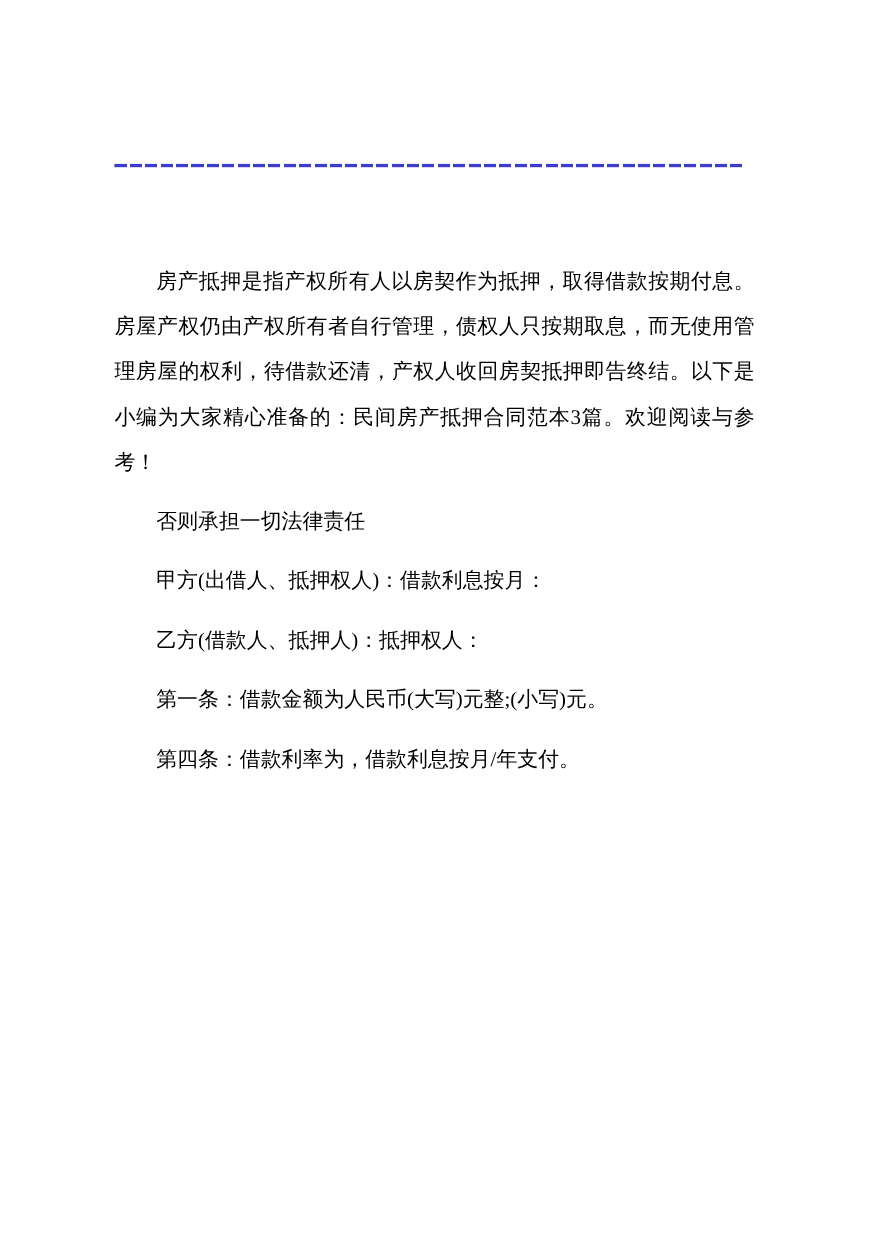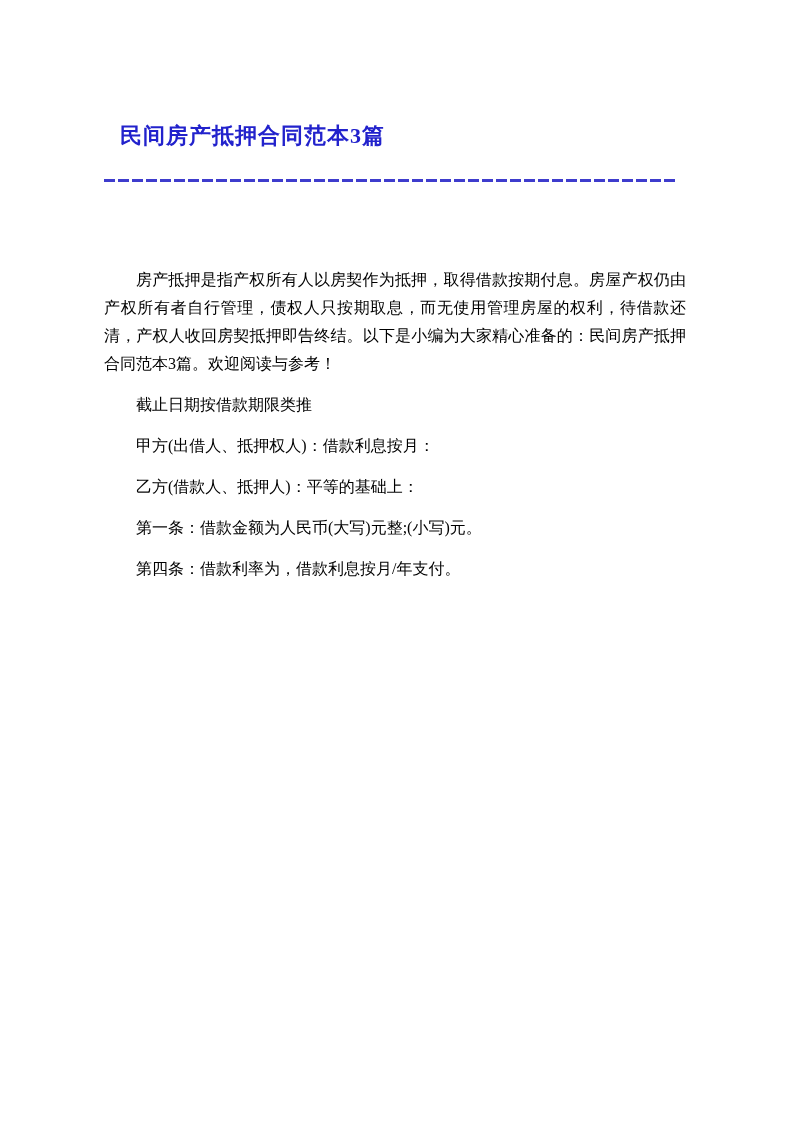--- a/index.html
+++ b/index.html
@@ -36,46 +36,45 @@
     background: repeating-linear-gradient(
       90deg,
       #3e3ccd 0px, #3e3ccd 11px,
       transparent 11px, transparent 14px
     );
   }
   .body-text {
     margin-top: 84px;
   }
   .para {
-    font-size: 16px;
-    line-height: 28px;
+    font-size: 19px;
+    line-height: 41px;
     color: #000000;
     text-align: justify;
     text-indent: 2em;
     margin: 0 0 13px 0;
     word-break: break-all;
   }
   .para:last-child {
     margin-bottom: 0;
     font-family: Liberation Serif, serif;
   }
 </style>
 </head>
 <body>
 
 <div class="page">
   <div class="content">
 
-    <h1 class="doc-title">民间房产抵押合同范本3篇</h1>
 
     <div class="separator"></div>
 
     <div class="body-text">
       <p class="para">房产抵押是指产权所有人以房契作为抵押，取得借款按期付息。房屋产权仍由产权所有者自行管理，债权人只按期取息，而无使用管理房屋的权利，待借款还清，产权人收回房契抵押即告终结。以下是小编为大家精心准备的：民间房产抵押合同范本3篇。欢迎阅读与参考！</p>
-      <p class="para">截止日期按借款期限类推</p>
+      <p class="para">否则承担一切法律责任</p>
       <p class="para">甲方(出借人、抵押权人)：借款利息按月：</p>
-      <p class="para">乙方(借款人、抵押人)：平等的基础上：</p>
+      <p class="para">乙方(借款人、抵押人)：抵押权人：</p>
       <p class="para">第一条：借款金额为人民币(大写)元整;(小写)元。</p>
       <p class="para">第四条：借款利率为，借款利息按月/年支付。</p>
     </div>
 
   </div>
 </div>
 
 </body></html>

